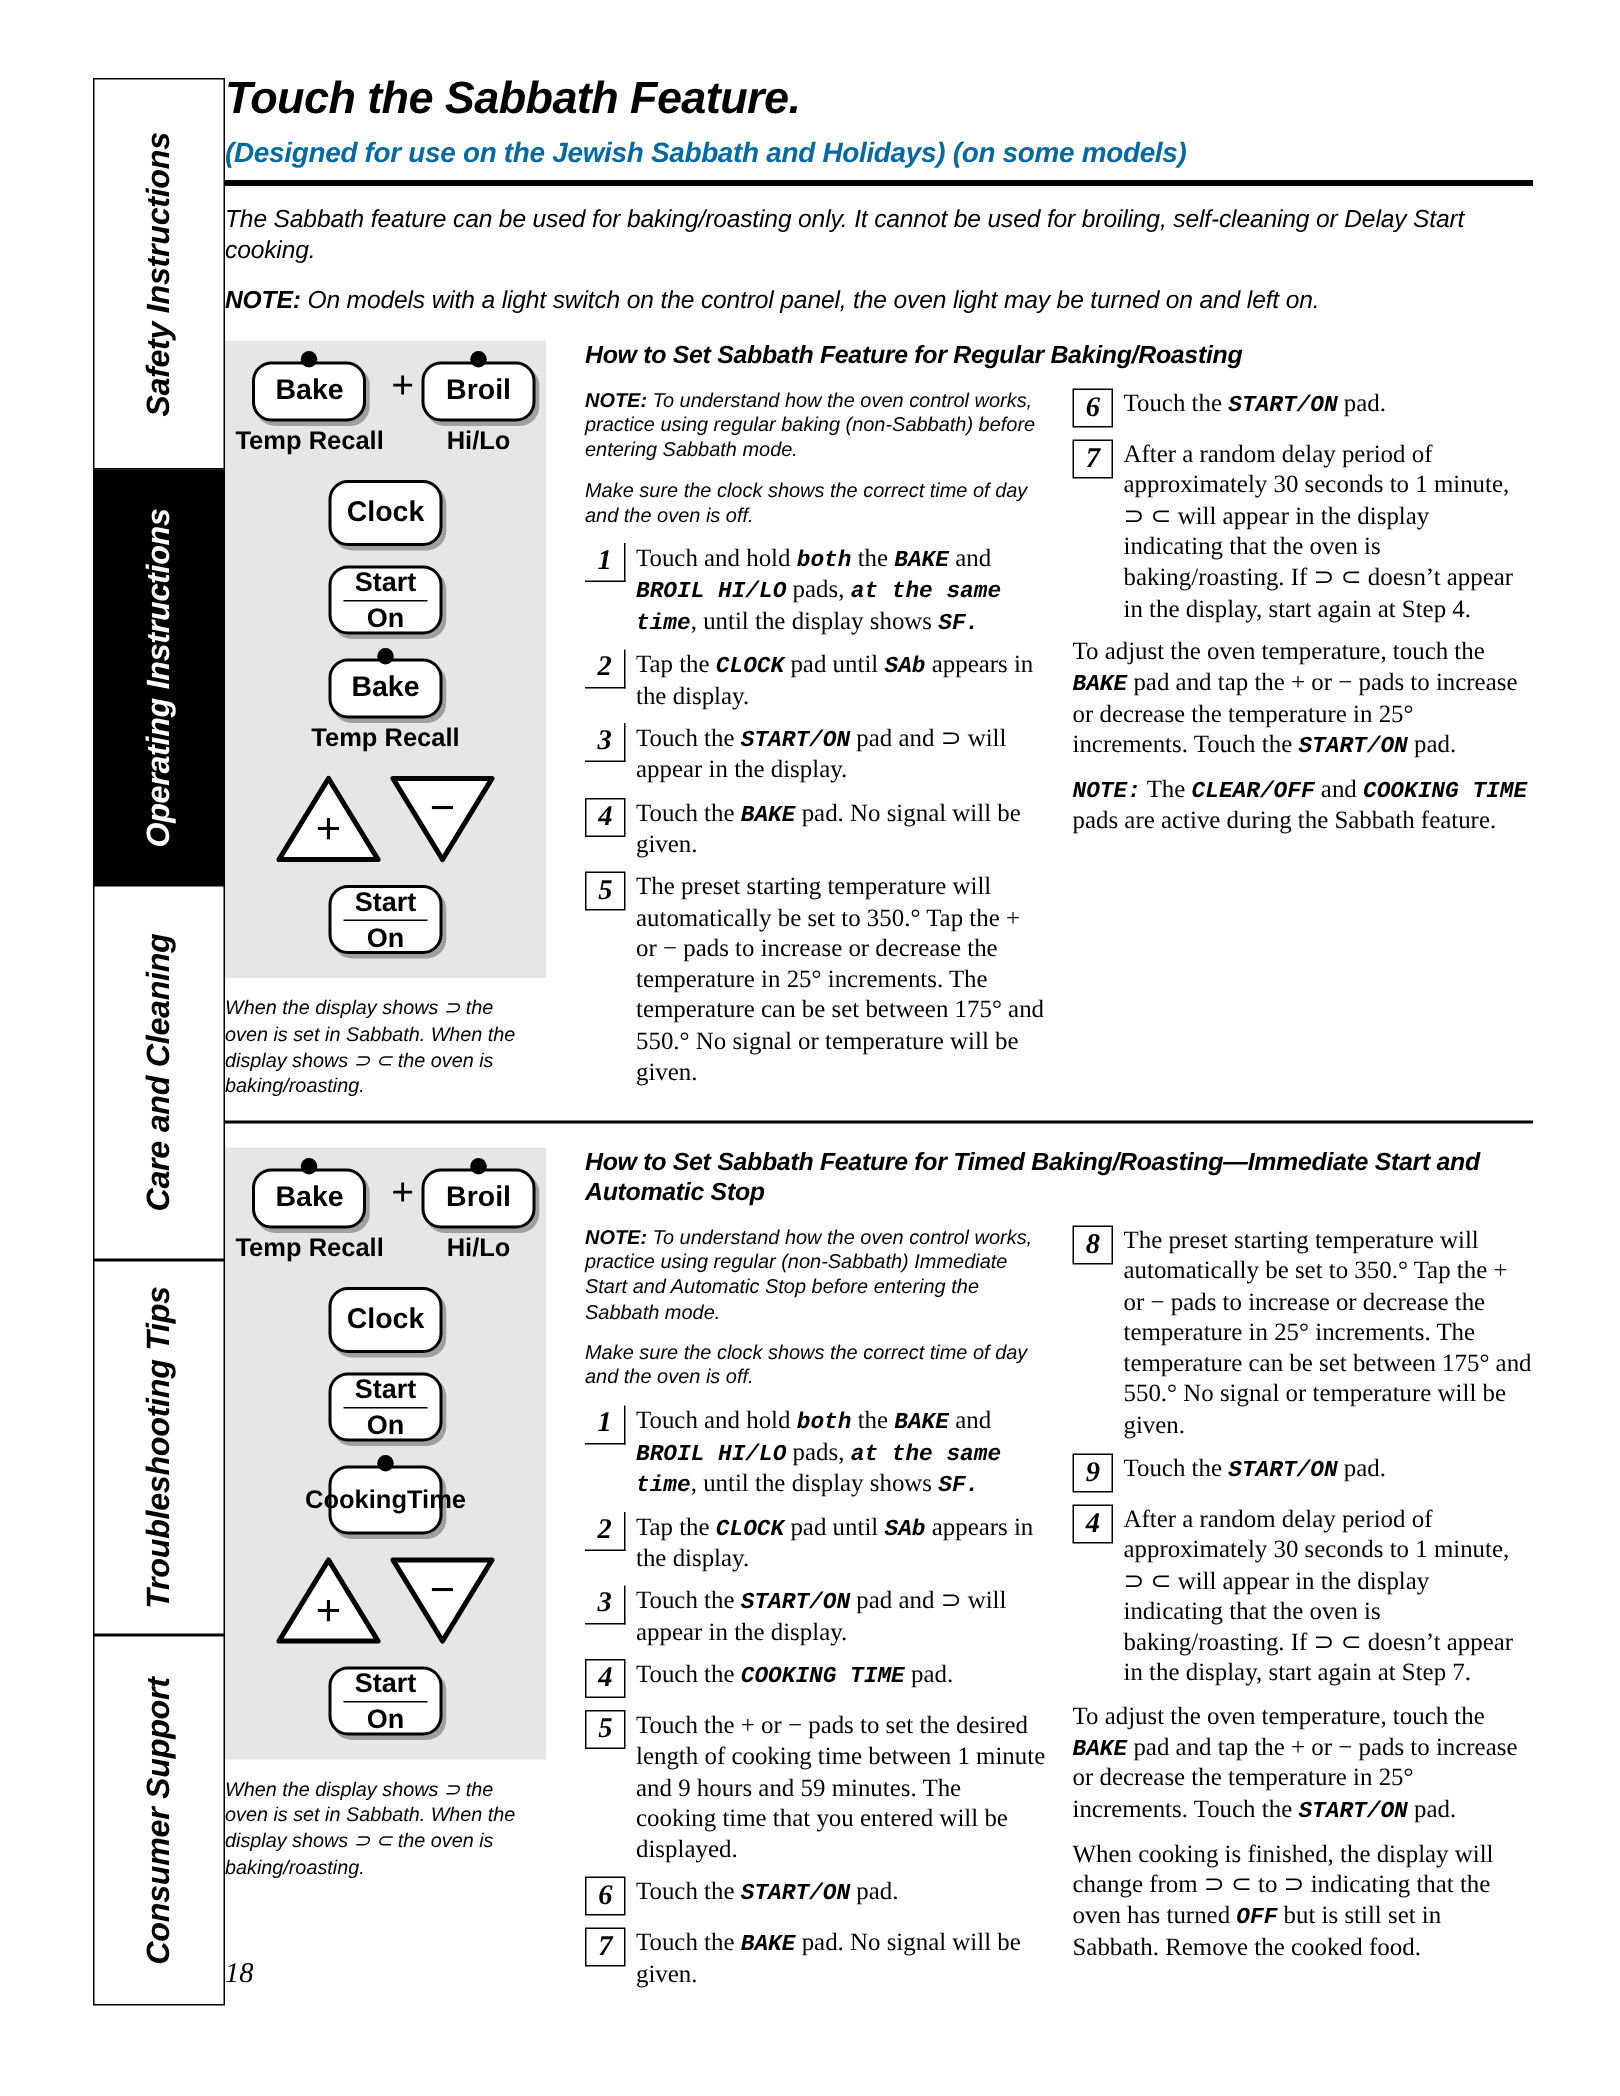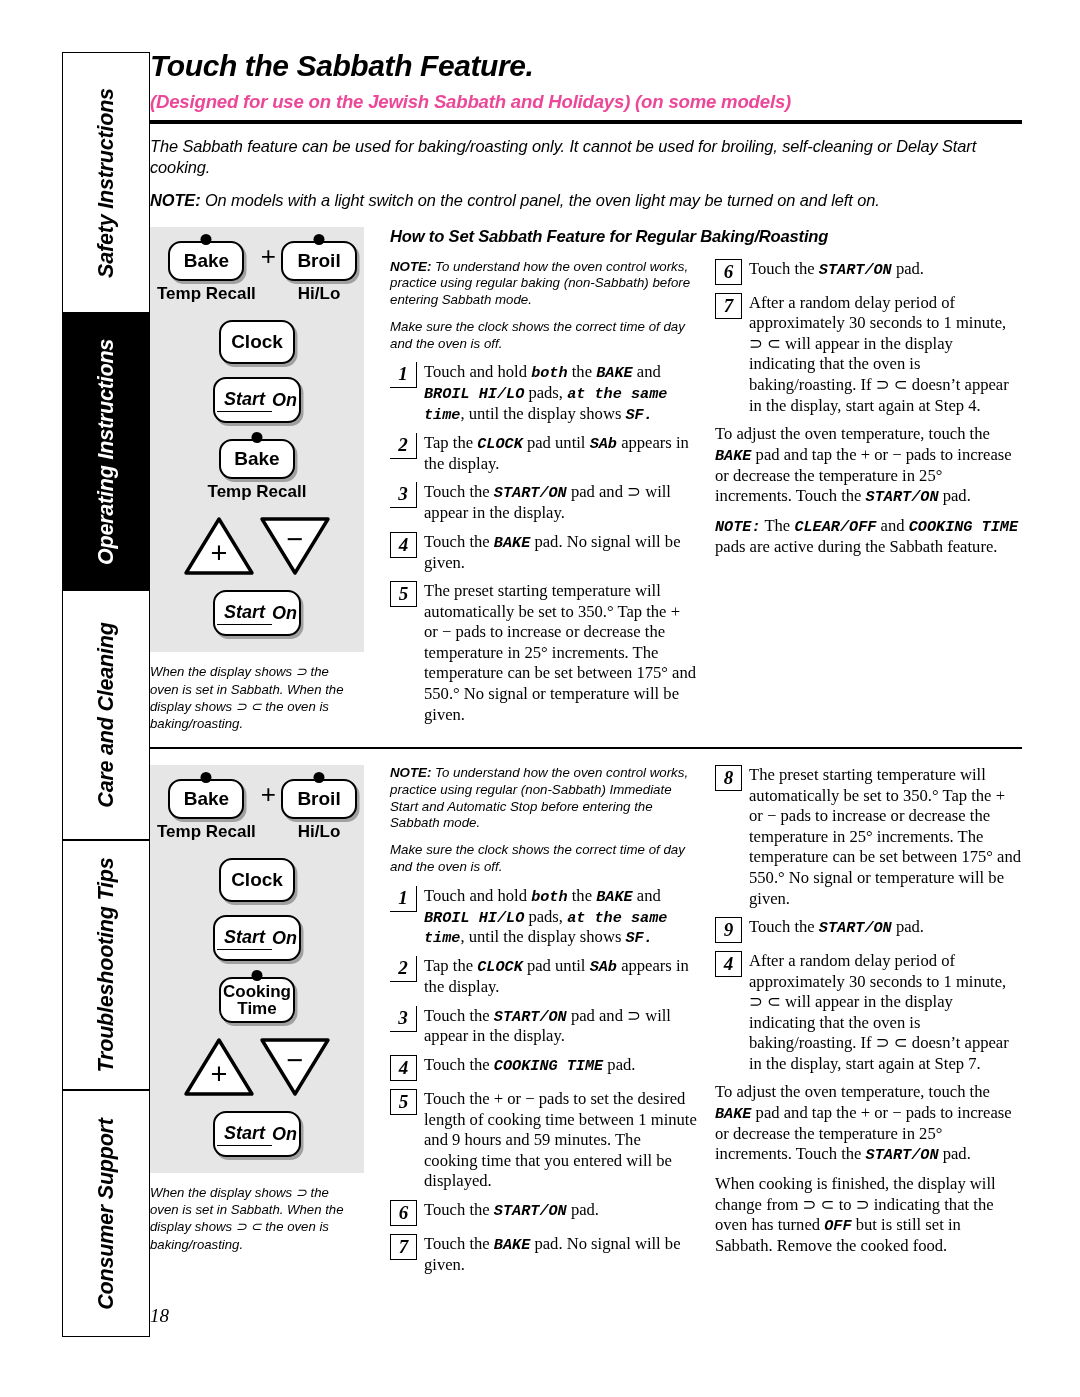--- a/index.html
+++ b/index.html
@@ -37,21 +37,21 @@
   h1.title {
     font-family: "Liberation Sans", sans-serif;
     font-weight: bold; font-style: italic;
     font-size: 30px; letter-spacing: -0.4px;
     color: #000; line-height: 1.05;
   }
   h2.subtitle {
     font-family: "Liberation Sans", sans-serif;
     font-weight: bold; font-style: italic;
     font-size: 18.6px; letter-spacing: -0.2px;
-    margin-top: 9px; color: #ec4899;
+    margin-top: 9px; color: #0369a1;
   }
   .rule-heavy { border-top: 4px solid #000; margin-top: 7px; }
   .rule-thin  { border-top: 2.2px solid #000; }
 
   p.intro {
     font-family: "Liberation Sans", sans-serif;
     font-style: italic; font-size: 16.4px;
     line-height: 1.30; margin-top: 12px; letter-spacing: -0.1px;
   }
   p.intro b { font-weight: bold; }
@@ -125,22 +125,22 @@
     border-radius: 13px;
     font-family: "Liberation Sans", sans-serif;
     font-weight: 600; color: #000;
     display: flex; align-items: center; justify-content: center;
     box-shadow: 2.5px 3px 0 rgba(0,0,0,0.30);
     text-align: center;
   }
   .key.k-bake  { width: 76px; height: 40px; font-size: 19px; }
   .key.k-broil { width: 76px; height: 40px; font-size: 19px; }
   .key.k-clock { width: 76px; height: 44px; font-size: 19px; }
-  .key.k-start { width: 88px; height: 46px; font-size: 18px; flex-direction: row; font-style: italic; }
-  .key.k-cook  { width: 76px; height: 46px; font-size: 17px; flex-direction: column; line-height:1.02; }
+  .key.k-start { width: 76px; height: 46px; font-size: 18px; flex-direction: column; }
+  .key.k-cook  { width: 76px; height: 46px; font-size: 17px; flex-direction: row; line-height:1.02; }
   .k-start .s-top { border-bottom: 1.8px solid #000; padding: 0 7px 1px 7px; }
   .k-start .s-bot { padding-top: 1px; }
   .plusbig {
     font-family: "Liberation Sans", sans-serif;
     font-size: 26px; font-weight: 500; margin: 0 5px; padding-bottom: 3px;
   }
   .sublabel {
     font-family: "Liberation Sans", sans-serif;
     font-size: 17px; font-weight: 600;
     text-align: center; margin-top: 3px;
@@ -401,20 +401,21 @@
             <div class="gap-s"></div>
             <div class="key k-start">
               <span class="s-top">Start</span>
               <span class="s-bot">On</span>
             </div>
           </div>
           <div class="caption">When the display shows ⊃ the oven is set in Sabbath. When the display shows ⊃ ⊂  the oven is baking/roasting.</div>
         </div>
 
         <div class="text-col">
+          <h3 class="sechead">How to Set Sabbath Feature for Timed Baking/Roasting—Immediate Start and Automatic Stop</h3>
           <div class="cols2">
             <div class="col">
               <p class="note">
                 <b>NOTE:</b><span> To understand how the oven control works, practice using regular (non-Sabbath) Immediate Start and Automatic Stop before entering the Sabbath mode.</span>
               </p>
               <p class="note">Make sure the clock shows the correct time of day and the oven is off.</p>
               <div>
                   <div class="step">
                     <div class="stepnum under">1</div>
                     <div class="steptext"><span>Touch and hold </span><b>both</b><span> the </span><b>BAKE</b><span> and </span><b>BROIL HI/LO</b><span> pads, </span><b>at the same time</b><span>, until the display shows </span><b>SF.</b></div>

